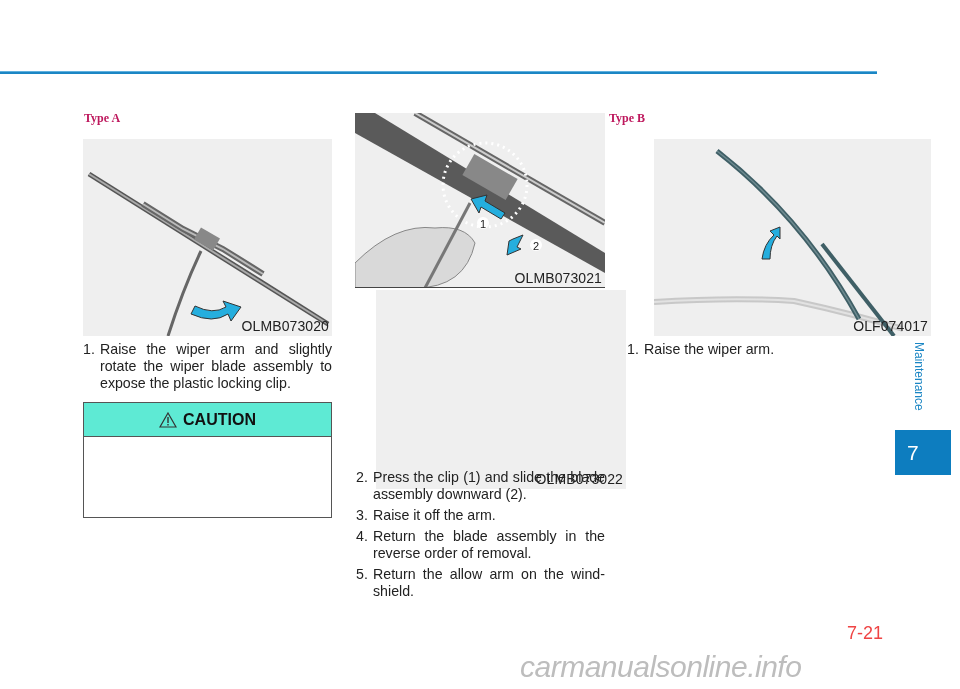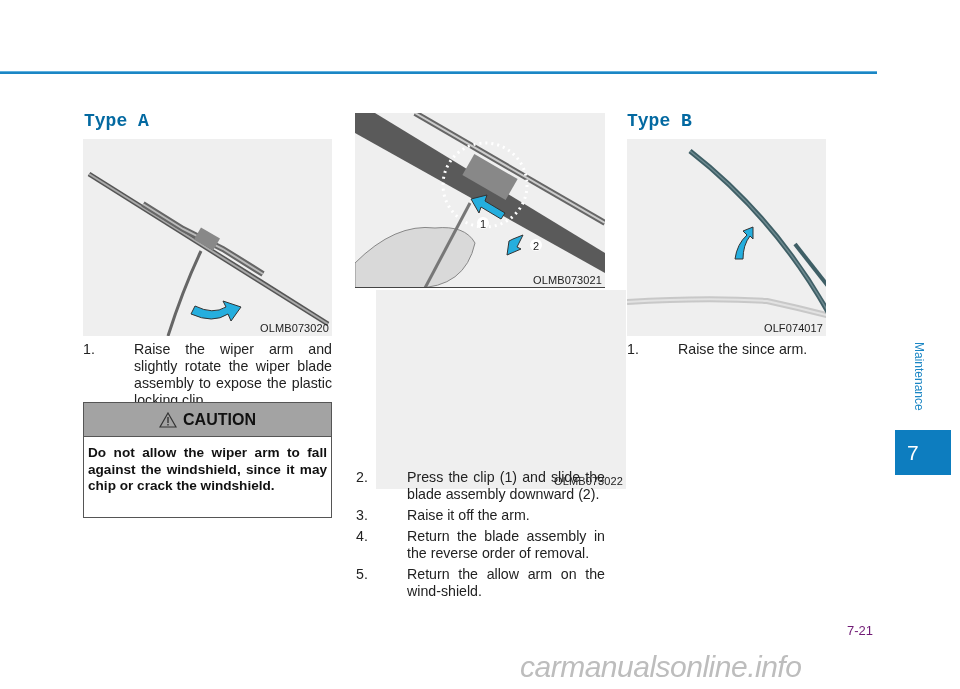--- a/index.html
+++ b/index.html
@@ -3,40 +3,40 @@
 <meta charset="utf-8">
 <style>
   html, body { margin: 0; padding: 0; }
   body {
     width: 960px; height: 689px; position: relative; overflow: hidden;
     background: #ffffff; color: #1a1a1a;
     font-family: "Liberation Sans", "DejaVu Sans", sans-serif;
   }
   .top-rule { position: absolute; left: 0; top: 71px; width: 877px; height: 3px; background: #1b86c4; border-top: 1px solid #5fb0de; box-sizing: border-box; }
 
-  .section-title { position: absolute; font-family: Liberation Mono, monospace; font-weight: bold; font-size: 18px; color: #0369a1; }
+  .section-title { position: absolute; font-family: Liberation Serif, serif; font-weight: bold; font-size: 12px; color: #be185d; }
 
   .figure { position: absolute; background: #efefef; overflow: hidden; }
-  .fig-code { position: absolute; right: 3px; bottom: 2px; font-size: 11px; color: #222; letter-spacing: 0.1px; }
+  .fig-code { position: absolute; right: 3px; bottom: 2px; font-size: 14px; color: #222; letter-spacing: 0.1px; }
 
   .steps { position: absolute; font-size: 14.2px; line-height: 17px; color: #222; }
   .step { display: flex; margin-bottom: 4px; }
   .step-num { flex: 0 0 auto; width: 17px; }
-  .step-text { flex: 1; text-align: justify; text-align-last: left; margin-left: 34px; }
+  .step-text { flex: 1; text-align: justify; text-align-last: left; }
 
   .caution { position: absolute; left: 83px; top: 402px; width: 249px; height: 116px; border: 1px solid #555; box-sizing: border-box; background: #fff; }
-  .caution-head { height: 33px; background: #a3a3a3; border-bottom: 1px solid #555; display: flex; align-items: center; justify-content: center; gap: 6px; }
+  .caution-head { height: 33px; background: #5eead4; border-bottom: 1px solid #555; display: flex; align-items: center; justify-content: center; gap: 6px; }
   .caution-title { font-weight: bold; font-size: 16px; color: #111; }
   .caution-body { padding: 8px 4px 0 4px; font-weight: bold; font-size: 13.6px; line-height: 16.5px; text-align: justify; text-align-last: left; color: #111; }
 
   .side-tab-label { position: absolute; left: 908px; top: 342px; width: 20px; height: 90px; }
   .side-tab-label span { position: absolute; left: 0; top: 0; white-space: nowrap; transform-origin: 0 0; transform: translate(18px, 0) rotate(90deg); font-size: 12px; color: #1b86c4; }
   .side-tab { position: absolute; left: 895px; top: 430px; width: 56px; height: 45px; background: #0d7dbf; color: #fff; font-size: 21px; display: flex; align-items: center; padding-left: 12px; box-sizing: border-box; }
 
-  .page-num { position: absolute; left: 847px; top: 623px; font-size: 13px; color: #701a75; }
+  .page-num { position: absolute; left: 847px; top: 623px; font-size: 18px; color: #ef4444; }
   .watermark { position: absolute; left: 520px; top: 650px; font-size: 30px; color: #bdbdbd; letter-spacing: -0.5px; font-style: italic; }
 </style>
 </head>
 <body>
 
 <div class="top-rule"></div>
 
 <div class="section-title" style="left:84px; top:111px;">Type A</div>
 
 <div class="figure" style="left:83px; top:139px; width:249px; height:197px;">
@@ -61,21 +61,20 @@
 
 <div class="caution">
   <div class="caution-head">
     <svg width="18" height="16" viewBox="0 0 18 16">
       <path d="M9 1 L17 15 L1 15 Z" fill="none" stroke="#333" stroke-width="1.2"></path>
       <rect x="8.3" y="5" width="1.4" height="6" fill="#333"></rect>
       <rect x="8.3" y="12" width="1.4" height="1.5" fill="#333"></rect>
     </svg>
     <span class="caution-title">CAUTION</span>
   </div>
-  <div class="caution-body">Do not allow the wiper arm to fall against the windshield, since it may chip or crack the windshield.</div>
 </div>
 
 <div class="figure" style="left:355px; top:113px; width:250px; height:175px;">
   <svg width="250" height="175" viewBox="0 0 250 175">
     <polygon points="0,0 20,0 250,140 250,160 0,20" fill="#5a5a5a"></polygon>
     <polyline points="60,0 250,110" fill="none" stroke="#666" stroke-width="6"></polyline>
     <polyline points="60,0 250,110" fill="none" stroke="#ccc" stroke-width="2"></polyline>
     <rect x="110" y="52" width="50" height="24" fill="#888" transform="rotate(30 135 64)"></rect>
     <circle cx="130" cy="72" r="42" fill="none" stroke="#fff" stroke-width="3" stroke-dasharray="2,4"></circle>
     <path d="M0 150 Q40 110 80 115 Q110 112 120 130 Q110 175 60 175 L0 175 Z" fill="#d9d9d9" stroke="#888" stroke-width="1"></path>
@@ -107,38 +106,38 @@
   <div class="step">
     <span class="step-num">4.</span>
     <span class="step-text">Return the blade assembly in the reverse order of removal.</span>
   </div>
   <div class="step">
     <span class="step-num">5.</span>
     <span class="step-text">Return the allow arm on the wind-shield.</span>
   </div>
 </div>
 
-<div class="section-title" style="left:627px; top:111px;text-align:right;">Type B</div>
+<div class="section-title" style="left:609px; top:111px;text-align:right;">Type B</div>
 
-<div class="figure" style="left:627px; top:139px; width:199px; height:197px;">
+<div class="figure" style="left:654px; top:139px; width:277px; height:197px;">
   <svg width="249" height="197" viewBox="0 0 249 197">
     <path d="M0 163 Q80 158 140 162 Q200 175 249 190" fill="none" stroke="#c8c8c8" stroke-width="6"></path>
     <path d="M0 163 Q80 158 140 162 Q200 175 249 190" fill="none" stroke="#e2e2e2" stroke-width="2"></path>
     <path d="M63 12 Q150 80 205 180" fill="none" stroke="#3f5f66" stroke-width="5"></path>
     <path d="M63 12 Q150 80 205 180" fill="none" stroke="#6e8a90" stroke-width="1.5"></path>
     <line x1="168" y1="105" x2="240" y2="197" stroke="#3f5f66" stroke-width="4"></line>
     <path d="M108 120 Q110 105 120 96 L116 92 L126 88 L126 100 L123 97 Q116 106 116 120 Z" fill="#25aede" stroke="#333" stroke-width="1"></path>
   </svg>
   <div class="fig-code">OLF074017</div>
 </div>
 
 <div class="steps" style="left:627px; top:341px; width:249px;">
   <div class="step">
     <span class="step-num">1.</span>
-    <span class="step-text">Raise the since arm.</span>
+    <span class="step-text">Raise the wiper arm.</span>
   </div>
 </div>
 
 <div class="side-tab-label">
   <span>Maintenance</span>
 </div>
 <div class="side-tab">
   <span>7</span>
 </div>
 

